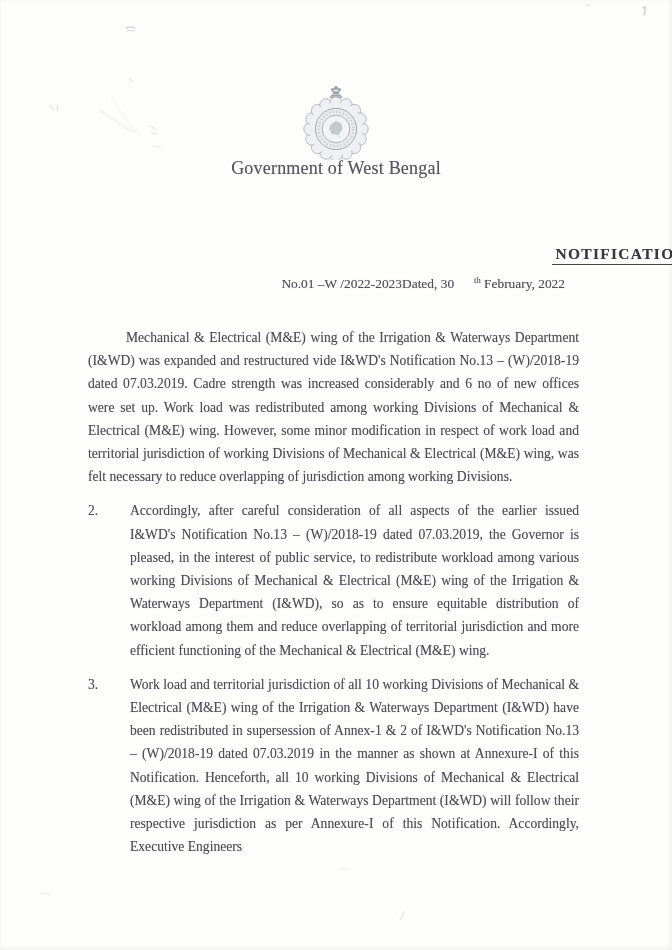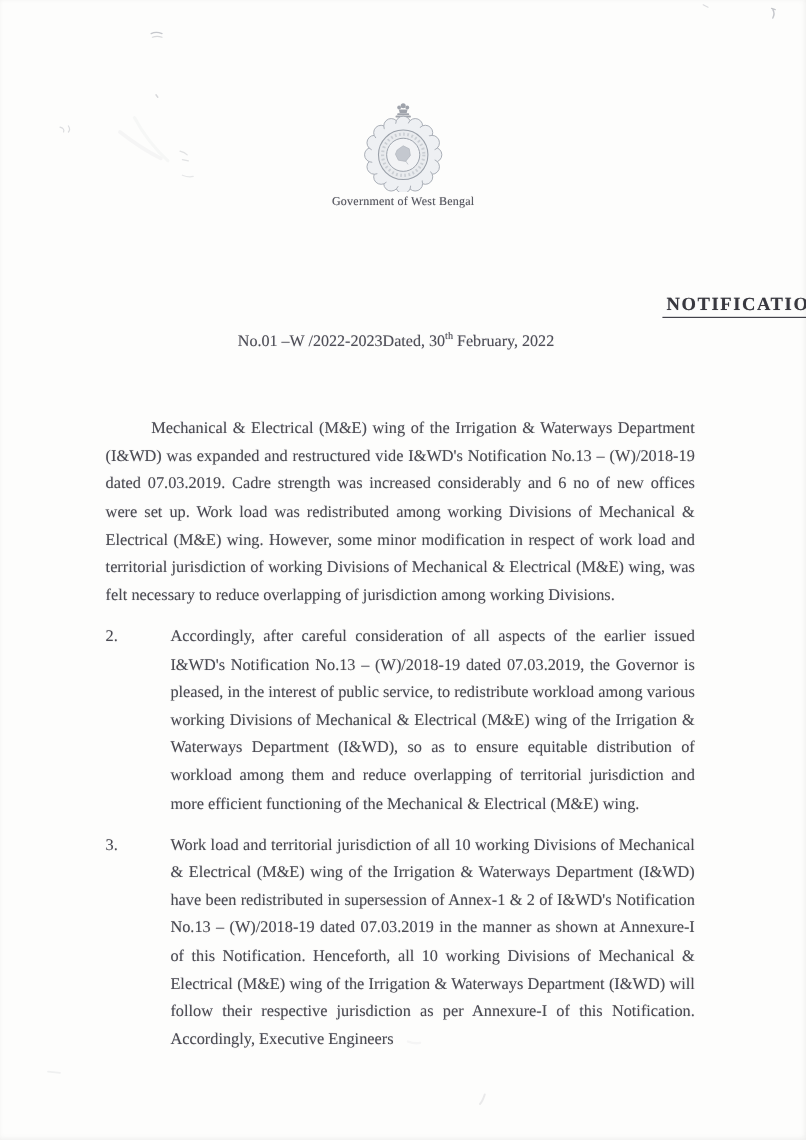--- a/index.html
+++ b/index.html
@@ -5,44 +5,44 @@
   html,body{margin:0;padding:0;background:#ffffff;}
   .page{
     position:relative;width:672px;height:950px;background:#fdfdfc;overflow:hidden;
     font-family:"Liberation Serif","DejaVu Serif",serif;color:#4b4b53;
     box-shadow:inset -2px 0 4px rgba(0,0,0,.035), inset 0 -2px 4px rgba(0,0,0,.03);
   }
   .marks{position:absolute;top:0;left:0;width:672px;height:950px;pointer-events:none;}
   .header{position:absolute;top:84px;left:0;width:672px;text-align:center;}
   .emblem{display:block;margin:0 auto 1px;}
   .hline{
-    font-size:10px;line-height:15.6px;color:#54555e;letter-spacing:.2px;
+    font-size:18px;line-height:15.6px;color:#54555e;letter-spacing:.2px;
     text-shadow:0 0 .7px rgba(84,85,94,.45);
   }
   .title-wrap{position:absolute;top:245px;left:0;width:672px;text-align:right;margin-left:18px;}
   .title{
     display:inline-block;font-weight:bold;font-size:15.5px;letter-spacing:1.3px;
     color:#38383f;border-bottom:1.7px solid #43434b;padding:0 3px 1px;
     text-shadow:0 0 .6px rgba(56,56,63,.5);
   }
   .refrow{
     position:absolute;top:276px;left:95px;width:470px;display:flex;
-    justify-content:center;font-size:13.4px;color:#4e4e57;
+    justify-content:flex-end;font-size:13.4px;color:#4e4e57;
     text-shadow:0 0 .7px rgba(78,78,87,.4);
   }
-  .refrow sup{font-size:8.5px;line-height:0;}
+  .refrow sup{font-size:8.5px;line-height:0;margin-left:20px;}
   .body{
-    position:absolute;top:345px;left:88px;width:491px;
+    position:absolute;top:326px;left:88px;width:491px;
     font-size:13.6px;line-height:23.2px;text-align:justify;color:#4b4b53;
     text-shadow:0 0 .75px rgba(75,75,83,.38);
   }
   .p1{margin:0 0 11px 0;text-indent:38px;}
   .np{display:flex;margin:0 0 11px 0;}
   .num{width:42px;flex:none;}
-  .ptext{flex:1;text-align:justify;margin-left:12px;}
+  .ptext{flex:1;text-align:justify;}
 </style>
 </head>
 <body>
 
 <div class="page">
 
   <svg class="marks" viewBox="0 0 672 950" xmlns="http://www.w3.org/2000/svg">
     <g fill="none" stroke="#8e929b" stroke-linecap="round">
       <path d="M126,28 q4,-2 9,0" stroke-width="1.1" opacity="0.5"></path>
       <path d="M127,31 q4,-1.5 8,0" stroke-width="1" opacity="0.35"></path>

